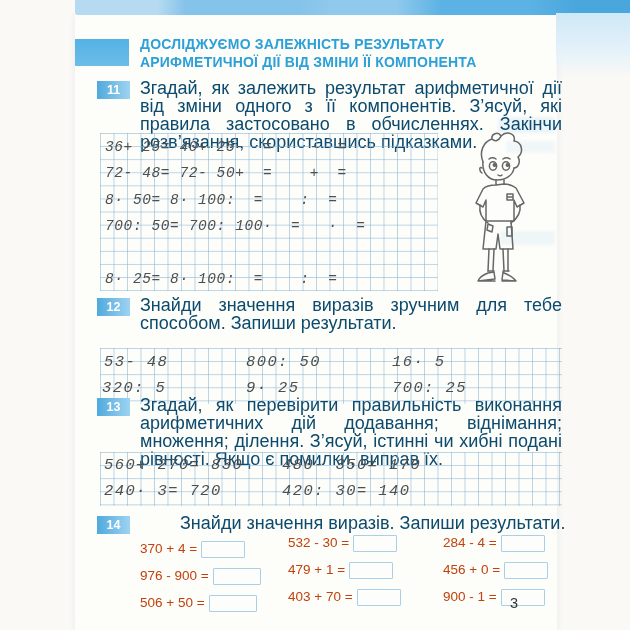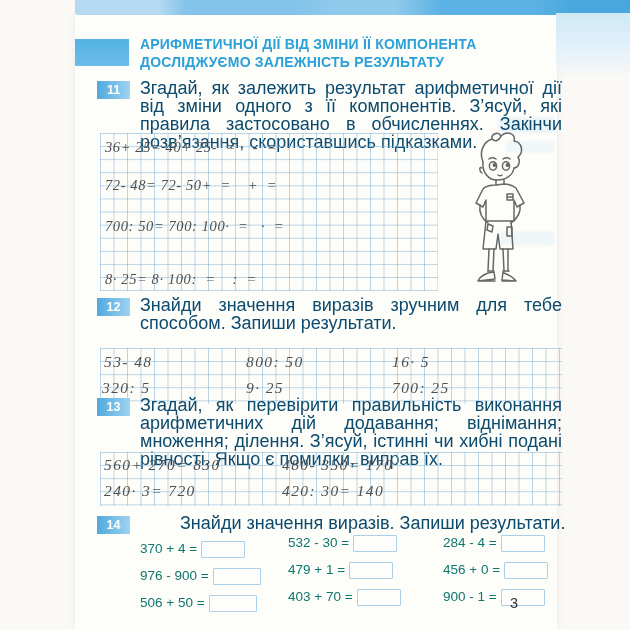--- a/index.html
+++ b/index.html
@@ -48,26 +48,26 @@
   
   .grid{
     background-image:
       linear-gradient(to right, rgba(130,178,212,.55) 1px, transparent 1px),
       linear-gradient(to bottom, rgba(130,178,212,.55) 1px, transparent 1px);
     background-size:13.5px 13.1px;
   }
   
   .hw{
     position:absolute;white-space:pre;
-    font-family:Liberation Serif, serif;font-style:italic;
+    font-family:Liberation Mono, monospace;font-style:italic;
     font-size:14.5px;letter-spacing:.6px;color:#4f4f4f;
   }
   .hw.big{font-size:15.5px;letter-spacing:1.4px;}
   
-  .eqrow{white-space:nowrap;color:#0f766e;font-size:13.5px;}
+  .eqrow{white-space:nowrap;color:#c2410c;font-size:13.5px;}
   .ansbox{
     display:inline-block;width:42px;height:15px;margin-left:4px;
     border:1.5px solid #a9cfe9;background:#fdfdfb;vertical-align:middle;
     border-radius:1px;
   }
   .page-number{color:#333;font-size:14.5px;}
   
   .ghost{background:#cbe4f2;opacity:.32;filter:blur(1px);border-radius:2px;}
 </style>
 </head>
@@ -76,30 +76,31 @@
 <div class="abs page"></div>
 <div class="abs top-band"></div>
 <div class="abs top-right-wash"></div>
 
 <div class="abs ghost" style="left:498px;top:117px;width:57px;height:16px;"></div>
 <div class="abs ghost" style="left:506px;top:141px;width:49px;height:12px;opacity:.22;"></div>
 <div class="abs ghost" style="left:500px;top:231px;width:55px;height:14px;opacity:.26;"></div>
 
 <div class="abs header-rect"></div>
 <div class="abs title">
+  <div>ДОСЛІДЖУЄМО ЗАЛЕЖНІСТЬ РЕЗУЛЬТАТУ</div>
   <div>АРИФМЕТИЧНОЇ ДІЇ ВІД ЗМІНИ ЇЇ КОМПОНЕНТА</div>
-  <div>ДОСЛІДЖУЄМО ЗАЛЕЖНІСТЬ РЕЗУЛЬТАТУ</div>
 </div>
 
 <div class="abs badge" style="top:81px;">11</div>
 <div class="abs ex-text" style="top:79px;">Згадай, як залежить результат арифметичної дії від зміни одного з її компонентів. З’ясуй, які правила застосовано в обчисленнях. Закінчи розв’язання, скориставшись підказками.</div>
 
 <div class="abs grid" style="left:100px;top:133px;width:338px;height:158px;">
   <div class="hw" style="left:5px;top:6px;">36+ 25= 40+ 25-  =    -  =</div>
-  <div class="hw" style="left:5px;top:32px;margin-top:12px;">72- 48= 72- 50+  =    +  =</div>
+  <div class="hw" style="left:5px;top:32px;">72- 48= 72- 50+  =    +  =</div>
+  <div class="hw" style="left:5px;top:59px;">8· 50= 8· 100:  =    :  =</div>
   <div class="hw" style="left:5px;top:85px;">700: 50= 700: 100·  =   ·  =</div>
   <div class="hw" style="left:5px;top:138px;">8· 25= 8· 100:  =    :  =</div>
 </div>
 
 <svg class="abs" style="left:452px;top:128px;" width="90" height="166" viewBox="0 0 90 166">
   <g fill="none" stroke="#676767" stroke-width="1.5" stroke-linecap="round" stroke-linejoin="round">
     <path d="M31,34 C27,24 31,14 40,11 C39,6 46,3 49,8 C55,2 64,6 62,13 C70,14 72,24 66,29 C69,34 66,40 62,40"></path>
     <path d="M40,11 C43,14 47,13 49,8"></path>
     <path d="M31,34 C30,44 36,52 45,52 C54,52 61,47 62,40"></path>
     <path d="M30,40 C27,38 27,43 30,45"></path>

